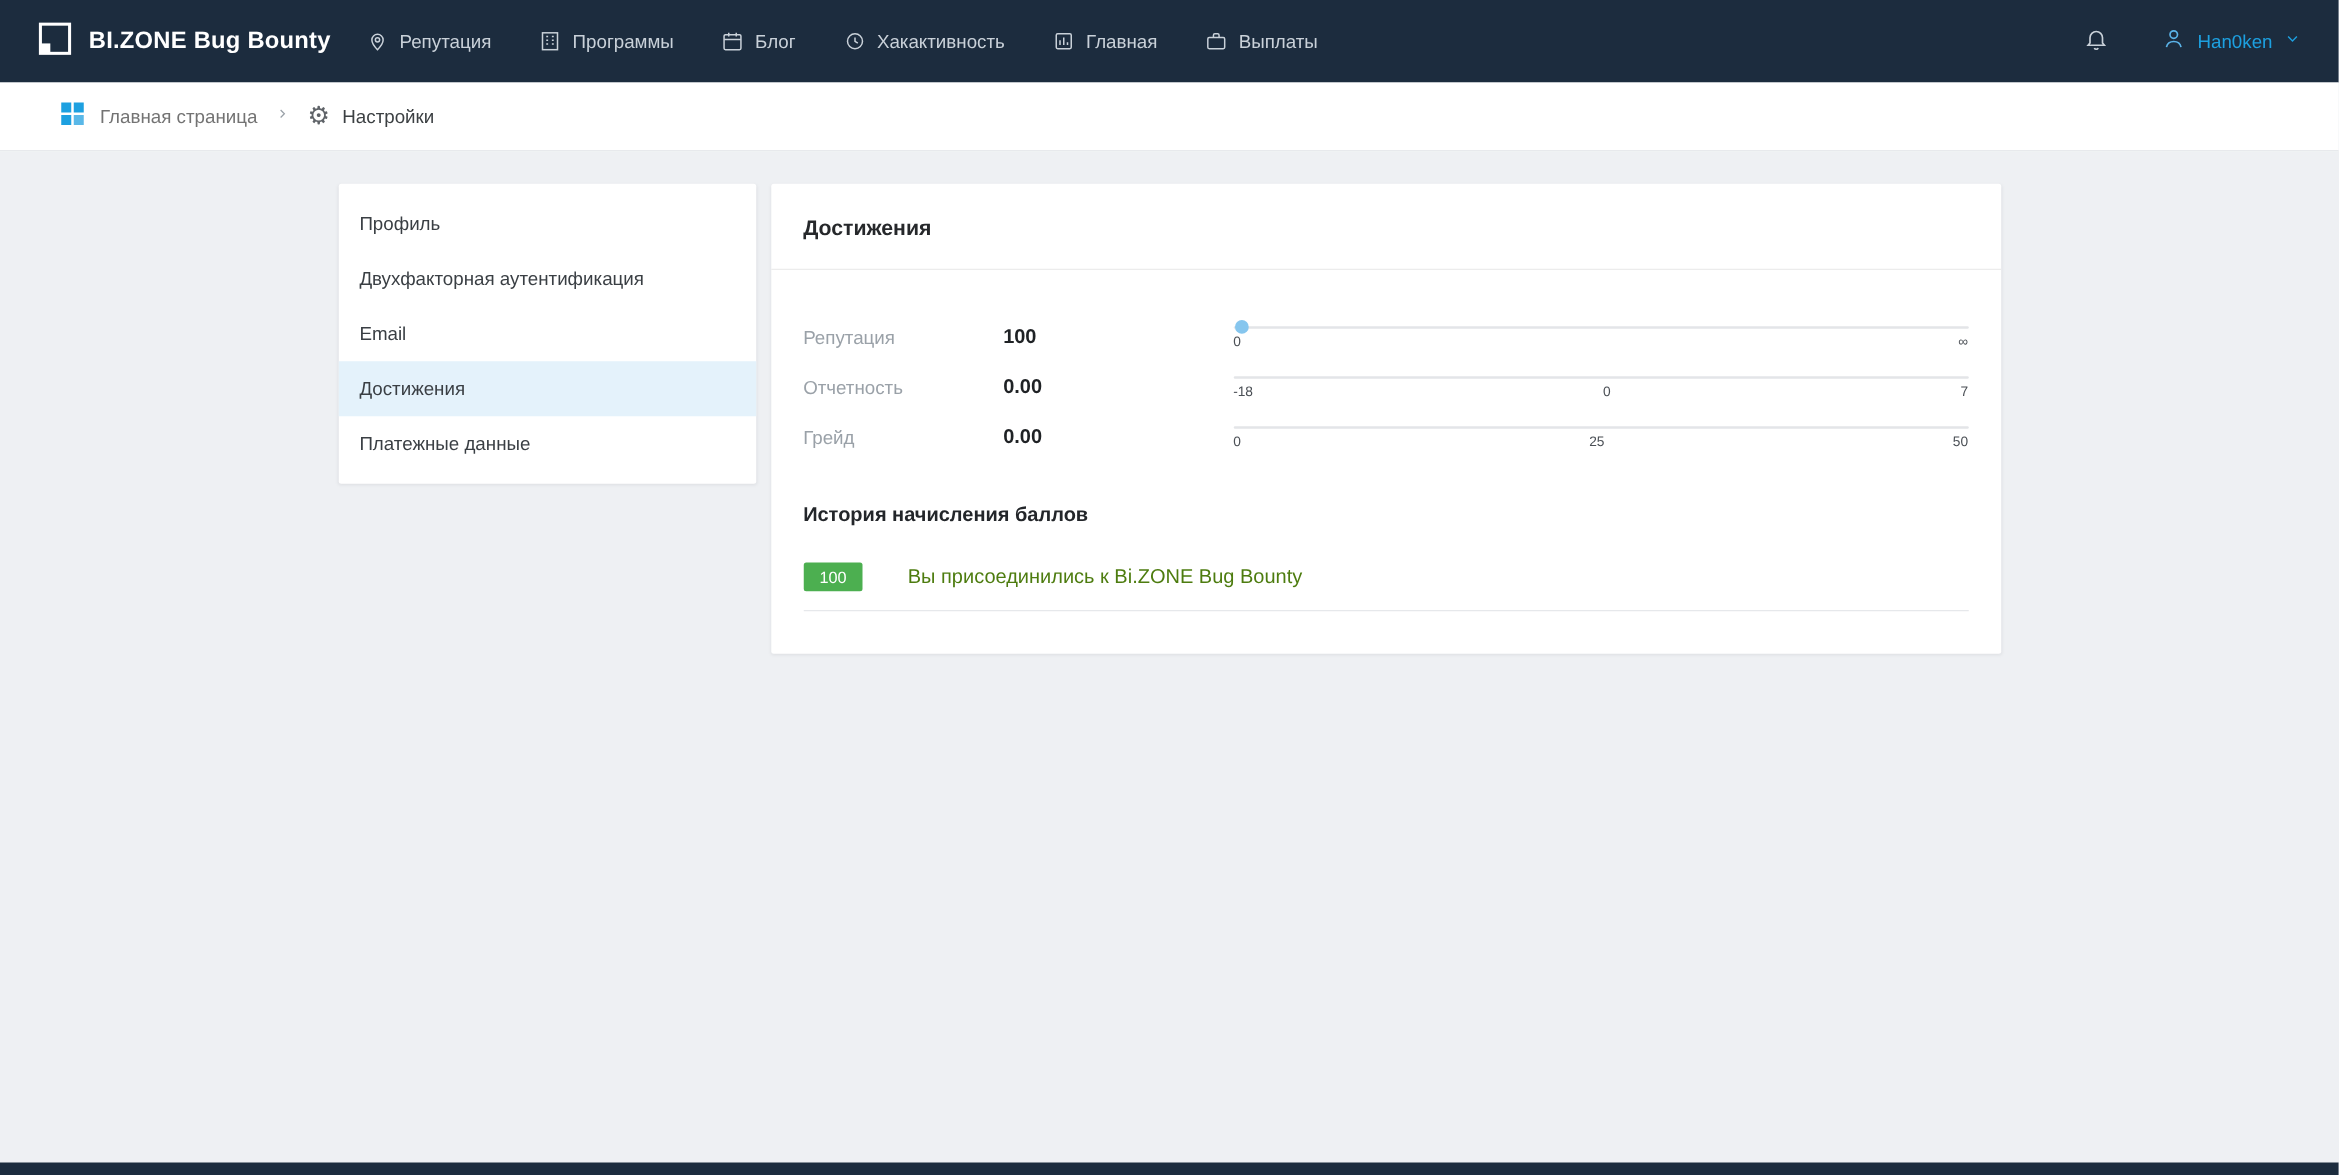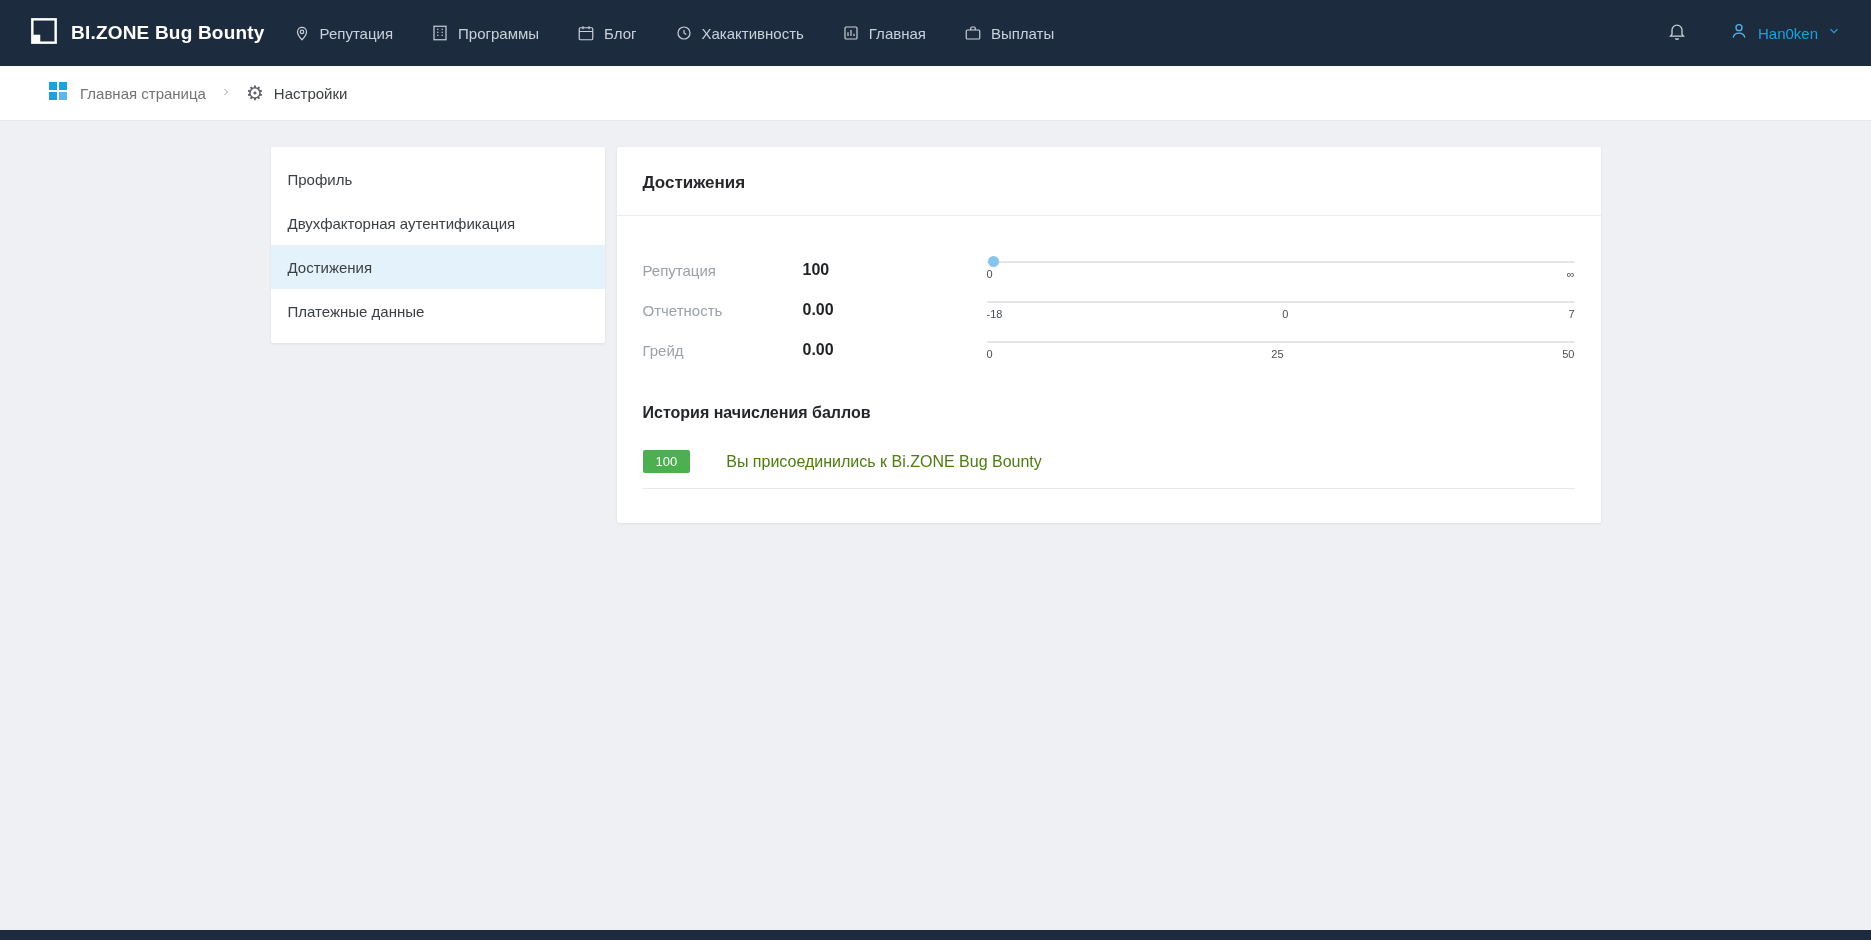--- a/index.html
+++ b/index.html
@@ -234,20 +234,23 @@
 </div>
 
 <div class="content">
 
   <div class="card settings-card">
     <div class="menu-item">
       <span>Профиль</span>
     </div>
     <div class="menu-item">
       <span>Двухфакторная аутентификация</span>
+    </div>
+    <div class="menu-item">
+      <span>Email</span>
     </div>
     <div class="menu-item active">
       <span>Достижения</span>
     </div>
     <div class="menu-item">
       <span>Платежные данные</span>
     </div>
   </div>
 
   <div class="card panel-card">

